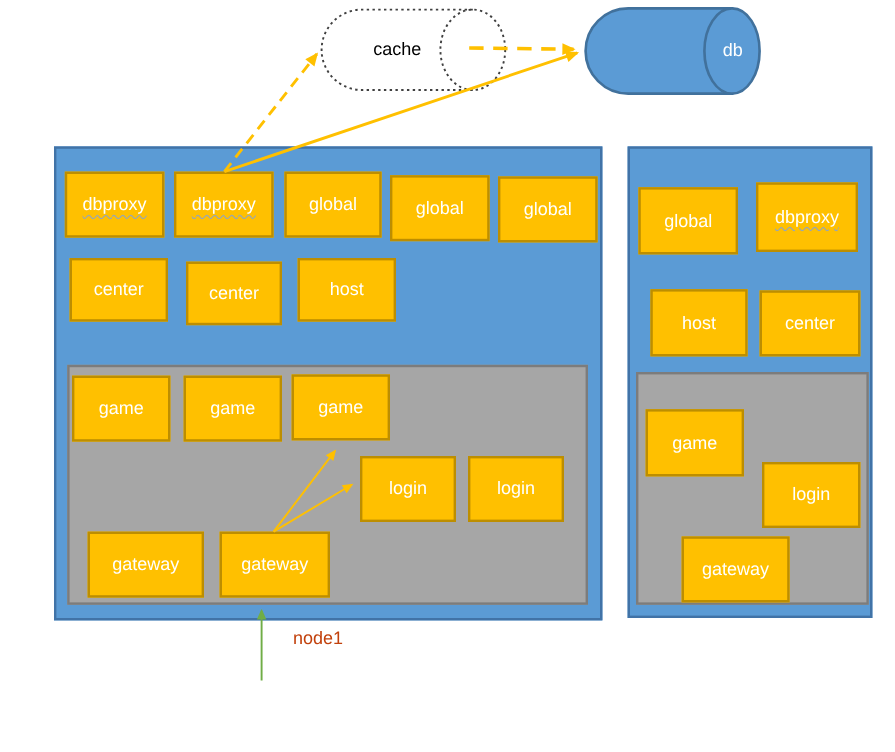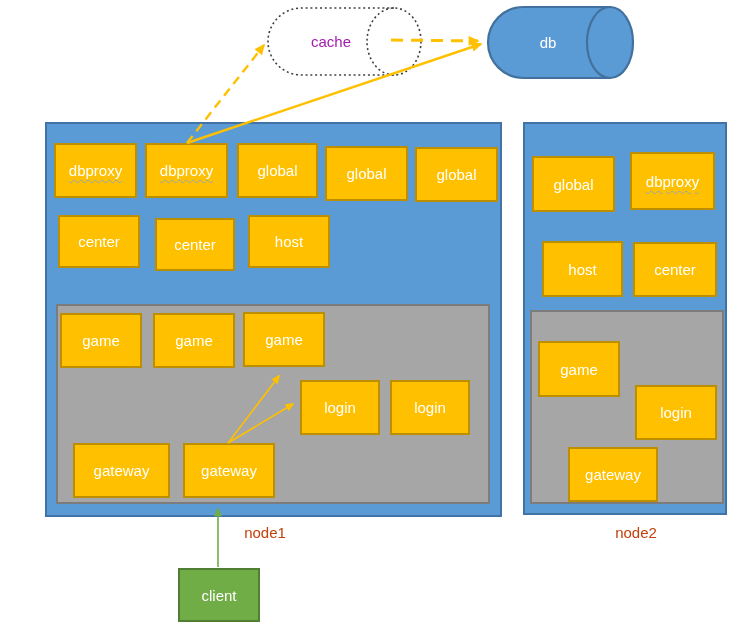--- a/index.html
+++ b/index.html
@@ -24,21 +24,21 @@
   .client{
     position:absolute;background:#70AD47;border:2px solid #507E32;box-sizing:border-box;
     color:#ffffff;font-size:15px;display:flex;align-items:center;justify-content:center;
   }
   .node-label{
     position:absolute;color:#c2410c;font-size:15px;text-align:center;width:140px;
   }
   .cyl-label{
     position:absolute;font-size:15px;text-align:center;width:90px;z-index:12;
   }
-  .cache-label{color:#a21caf;}
+  .cache-label{color:#000000;}
   .db-label{color:#ffffff;}
   svg.overlay{position:absolute;left:0;top:0;z-index:10;pointer-events:none;}
 </style>
 </head>
 <body>
 
 <div class="canvas">
 
   <div class="node" style="left:45px;top:122px;width:457px;height:395px;"></div>
 
@@ -66,24 +66,22 @@
   <div class="svc" style="left:183px;top:443px;width:92px;height:55px;">gateway</div>
 
   <div class="svc" style="left:532px;top:156px;width:83px;height:56px;">global</div>
   <div class="svc misspell" style="left:630px;top:152px;width:85px;height:58px;">dbproxy</div>
   <div class="svc" style="left:542px;top:241px;width:81px;height:56px;">host</div>
   <div class="svc" style="left:633px;top:242px;width:84px;height:55px;">center</div>
   <div class="svc" style="left:538px;top:341px;width:82px;height:56px;">game</div>
   <div class="svc" style="left:635px;top:385px;width:82px;height:55px;">login</div>
   <div class="svc" style="left:568px;top:447px;width:90px;height:55px;">gateway</div>
 
-  <div class="client" style="left:178px;top:568px;width:82px;height:54px;">client</div>
 
   <div class="node-label" style="left:195px;top:524px;">node1</div>
-  <div class="node-label" style="left:566px;top:524px;">node2</div>
 
   <svg class="overlay" width="746" height="627" viewBox="0 0 746 627">
     <defs>
       <marker id="ah-big" viewBox="0 0 10 10" markerWidth="13" markerHeight="11" refX="8.5" refY="5" orient="auto" markerUnits="userSpaceOnUse">
         <path d="M0,0.6 L10,5 L0,9.4 Z" fill="#FFC000"></path>
       </marker>
       <marker id="ah-small" viewBox="0 0 10 10" markerWidth="10" markerHeight="9" refX="8" refY="5" orient="auto" markerUnits="userSpaceOnUse">
         <path d="M0,0.6 L10,5 L0,9.4 Z" fill="#FFC000"></path>
       </marker>
       <marker id="ah-green" viewBox="0 0 10 10" markerWidth="11" markerHeight="9" refX="8" refY="5" orient="auto" markerUnits="userSpaceOnUse">
@@ -108,15 +106,15 @@
     <line x1="391" y1="40" x2="478" y2="41" stroke="#FFC000" stroke-width="3" stroke-dasharray="12,8" marker-end="url(#ah-big)"></line>
 
     <line x1="228" y1="443" x2="279" y2="376" stroke="#FFC000" stroke-width="1.6" marker-end="url(#ah-small)"></line>
 
     <line x1="228" y1="443" x2="293" y2="404" stroke="#FFC000" stroke-width="1.6" marker-end="url(#ah-small)"></line>
 
     <line x1="218" y1="567" x2="218" y2="509" stroke="#70AD47" stroke-width="1.6" marker-end="url(#ah-green)"></line>
   </svg>
 
   <div class="cyl-label cache-label" style="left:286px;top:33px;">cache</div>
-  <div class="cyl-label db-label" style="left:503px;top:34px;">db</div>
+  <div class="cyl-label db-label" style="left:529px;top:34px;text-align:right;">db</div>
 
 </div>
 
 </body></html>

